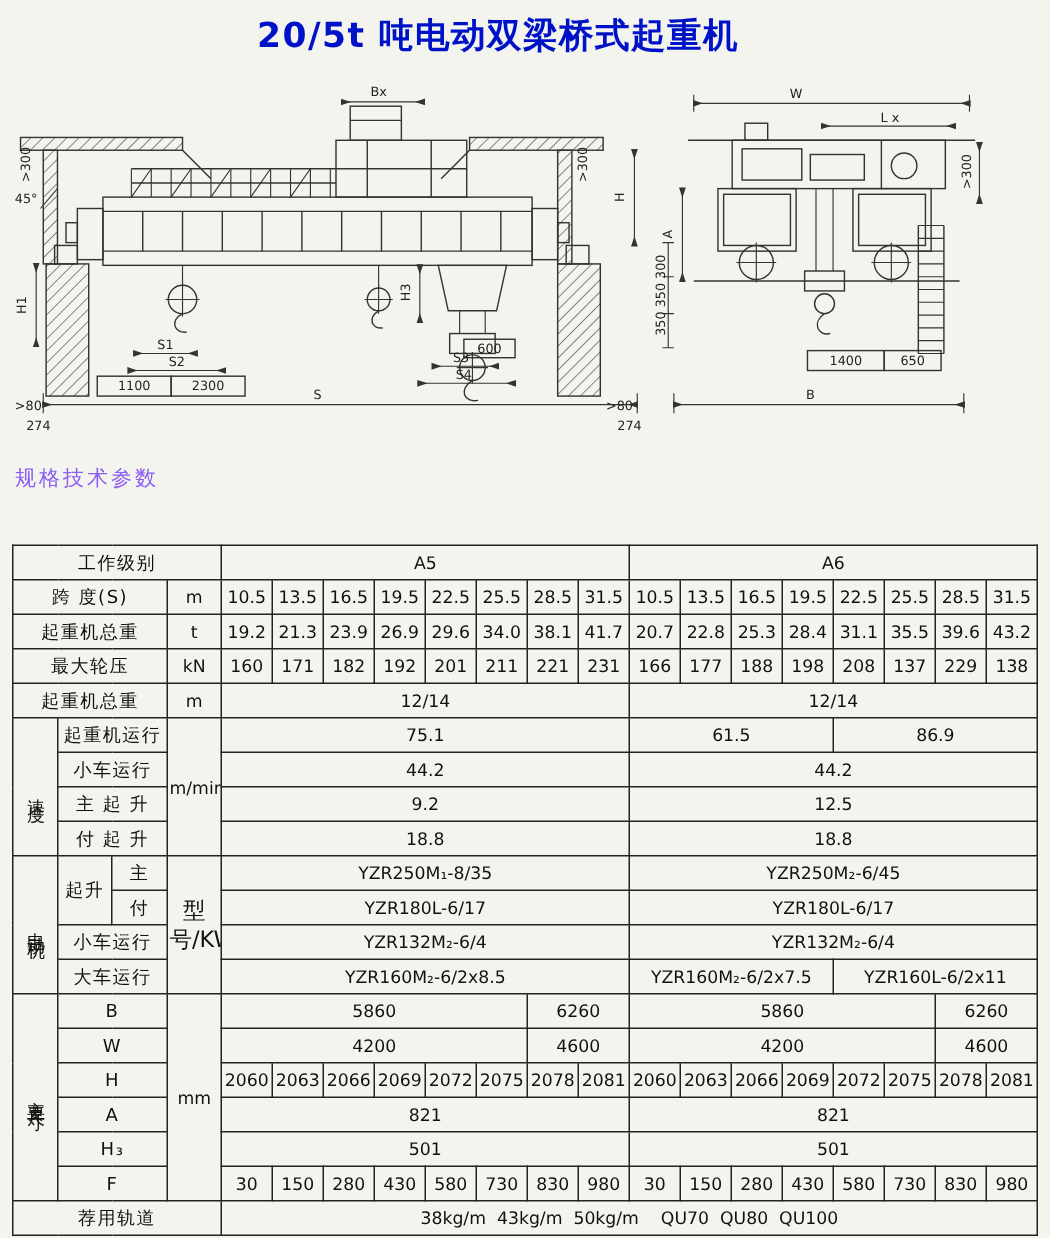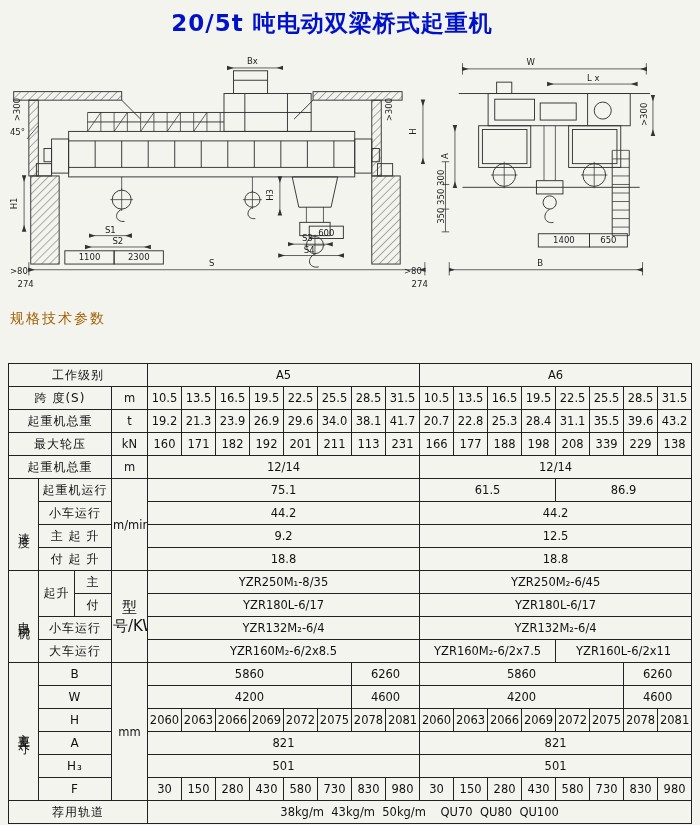--- a/index.html
+++ b/index.html
@@ -19,21 +19,21 @@
     letter-spacing: 1px;
     margin: 2px 0 10px 0;
   }
   .drawings { display: flex; height: 252px; align-items: flex-end; }
   svg { display: block; }
   svg text { font-family: "DejaVu Sans", "Liberation Sans", sans-serif; font-size: 9px; fill: #222; }
   .ln { stroke: #333; fill: none; stroke-width: 1; }
   .ht { fill: url(#hp); stroke: #333; stroke-width: 1; }
   .dm { stroke: #333; stroke-width: 0.8; fill: none; }
   .tm { text-anchor: middle; }
-  .section-label { color: #a16207; font-size: 14px; margin: 9px 0 5px 2px; letter-spacing: 2px; }
+  .section-label { color: #8b5cf6; font-size: 14px; margin: 9px 0 5px 2px; letter-spacing: 2px; }
   table.spec { border-collapse: collapse; table-layout: fixed; width: 684px; margin-top: 35px; }
   .spec td {
     border: 1px solid #222;
     text-align: center;
     vertical-align: middle;
     font-size: 11.5px;
     height: 23px;
     padding: 0 1px;
     overflow: hidden;
     white-space: nowrap;
@@ -300,28 +300,28 @@
 
     <tr>
       <td class="lbl" colspan="3">最大轮压</td>
       <td>kN</td>
       <td>160</td>
       <td>171</td>
       <td>182</td>
       <td>192</td>
       <td>201</td>
       <td>211</td>
-      <td>113</td>
+      <td>221</td>
       <td>231</td>
       <td>166</td>
       <td>177</td>
       <td>188</td>
       <td>198</td>
       <td>208</td>
-      <td>339</td>
+      <td>137</td>
       <td>229</td>
       <td>138</td>
     </tr>
 
     <tr>
       <td class="lbl" colspan="3">起重机总重</td>
       <td>m</td>
       <td colspan="8">12/14</td>
       <td colspan="8">12/14</td>
     </tr>

